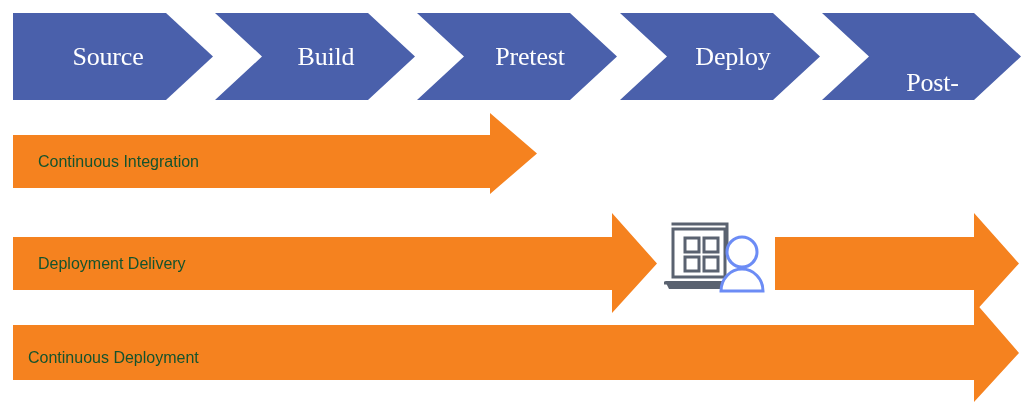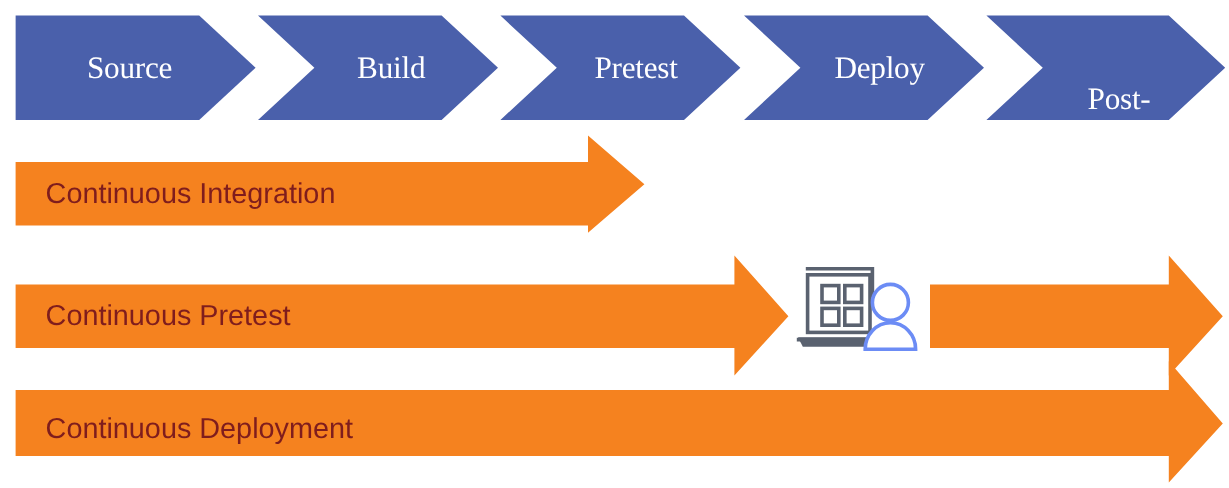--- a/index.html
+++ b/index.html
@@ -35,23 +35,23 @@
     line-height: 1.06;
     text-align: left;
     letter-spacing: -0.2px;
     white-space: pre-line;
     display: flex;
     align-items: center;
     justify-content: center;
   }
   .track-label {
     position: absolute;
-    color: #7f1d1d;
+    color: #14532d;
     font-family: "Liberation Sans", sans-serif;
-    font-size: 24px;
+    font-size: 16px;
     font-weight: 400;
     line-height: 1;
     white-space: nowrap;
     display: flex;
     align-items: center;
     text-align: right;
   }
 </style>
 </head>
 <body>
@@ -105,17 +105,17 @@
 
   <div class="stage-label" style="left:440px; top:13px; width:180px; height:87px;">Pretest</div>
 
   <div class="stage-label" style="left:643px; top:13px; width:180px; height:87px;">Deploy</div>
 
   <div class="stage-label" style="left:845px; top:13px; width:175px; height:87px;margin-top:40px;">Post-
 test</div>
 
   <div class="track-label" style="left:38px; top:135px; height:53px;">Continuous Integration</div>
 
-  <div class="track-label" style="left:38px; top:237px; height:53px;">Continuous Pretest</div>
+  <div class="track-label" style="left:38px; top:237px; height:53px;">Deployment Delivery</div>
 
-  <div class="track-label" style="left:38px; top:325px; height:65px;">Continuous Deployment</div>
+  <div class="track-label" style="left:28px; top:325px; height:65px;">Continuous Deployment</div>
 
 </div>
 
 </body></html>

